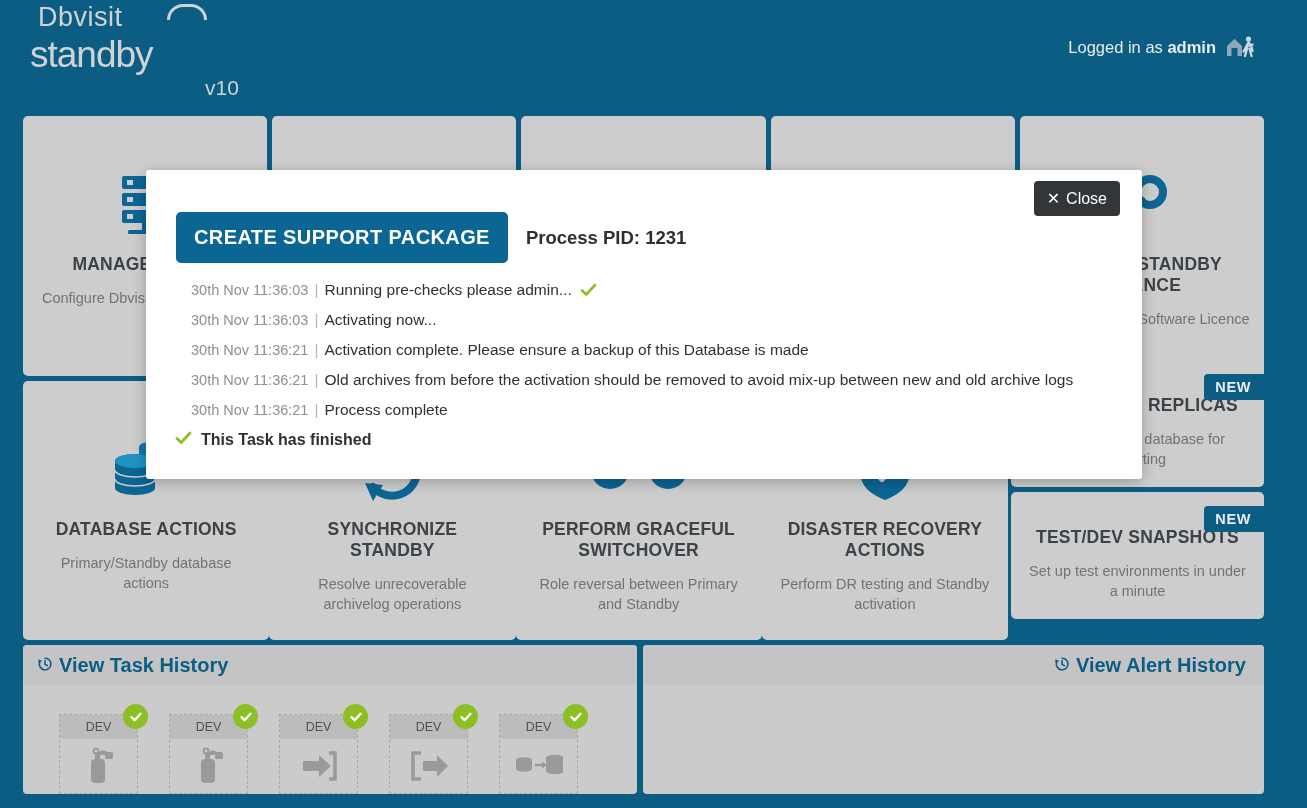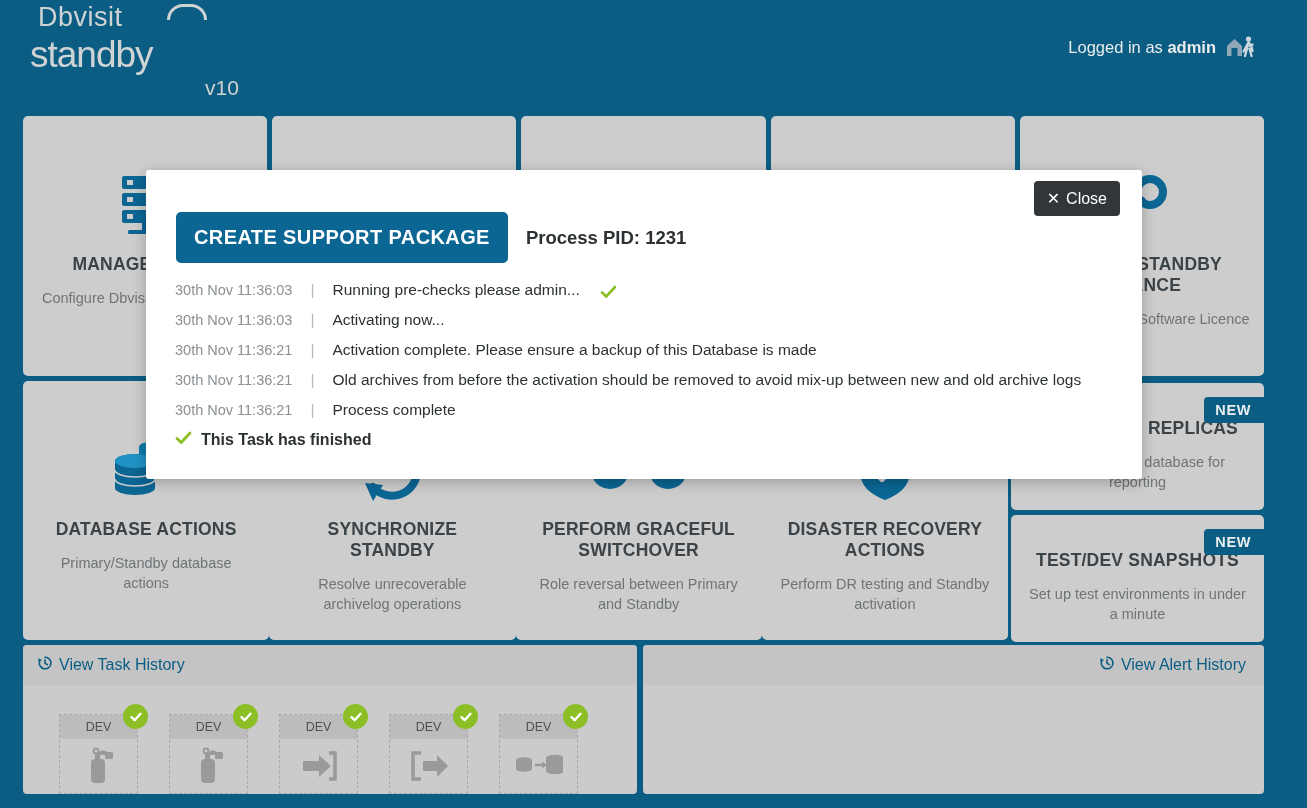--- a/index.html
+++ b/index.html
@@ -47,21 +47,21 @@
     position: absolute; left: 23px; top: 116px;
     width: 1241px; height: 260px;
     display: flex; gap: 5px;
   }
   .grid-mid {
     position: absolute; left: 23px; top: 381px;
     width: 985px; height: 259px;
     display: flex; 
   }
   .grid-right {
-    position: absolute; left: 1011px; top: 383px;
+    position: absolute; left: 1011px; top: 360px;
     width: 253px; height: 259px;
     display: flex; flex-direction: column; gap: 5px;
   }
   .tile {
     position: relative;
     background: #cdcdcd;
     border-radius: 5px;
     flex: 1;
     display: flex; flex-direction: column;
     align-items: center;
@@ -101,21 +101,21 @@
   .panel-left { width: 614px; }
   .panel-right { width: 621px; }
   .panel-head {
     height: 40px; background: #c4c4c4;
     display: flex; align-items: center;
     padding: 0 14px;
   }
   .panel-head.right { justify-content: flex-end; padding-right: 18px; }
   .history-link {
     display: inline-flex; align-items: center; gap: 6px;
-    color: #0b5d84; font-size: 16px; font-weight: 400;
+    color: #0b5d84; font-size: 20px; font-weight: 700;
     text-decoration: none; cursor: pointer;
   }
   .panel-body { flex: 1; display: flex; align-items: flex-end; gap: 31px; padding: 18px 0 0 36px; }
 
   .task-card {
     position: relative; width: 79px; height: 80px;
     border: 1px dashed #a8a8a8;
     background: #cbcbcb;
     display: flex; flex-direction: column; align-items: center;
   }
@@ -157,23 +157,23 @@
   .btn-support {
     background: #0b6694; color: #fff; border: none;
     border-radius: 5px;
     font-size: 20px; font-weight: 700; letter-spacing: .4px;
     font-family: "Liberation Sans", sans-serif;
     padding: 14px 18px; cursor: pointer;
   }
   .pid-label { font-size: 18.5px; font-weight: 700; color: #2c3134; }
   .log-list { padding: 18px 0 0 29px; }
   .log-line {
-    display: flex; align-items: flex-end; gap: 12px;
+    display: flex; align-items: center; gap: 0;
     font-size: 15.5px; color: #2c3134;
-    margin-bottom: 12px; line-height: 18px;
+    margin-bottom: 12px; line-height: 18px; margin-left: 16px;
   }
   .log-time { color: #8b9094; font-size: 14.5px; white-space: nowrap; }
   .log-sep { color: #b4b8bb; margin: 0 6px; }
   .log-msg { color: #2c3134; }
   .log-final {
     display: flex; align-items: flex-end; gap: 9px;
     font-size: 16px; font-weight: 700; color: #2c3134;
     margin-top: 2px;
   }
   .tick-inline { display: inline-flex; margin-left: 8px; vertical-align: middle; }

